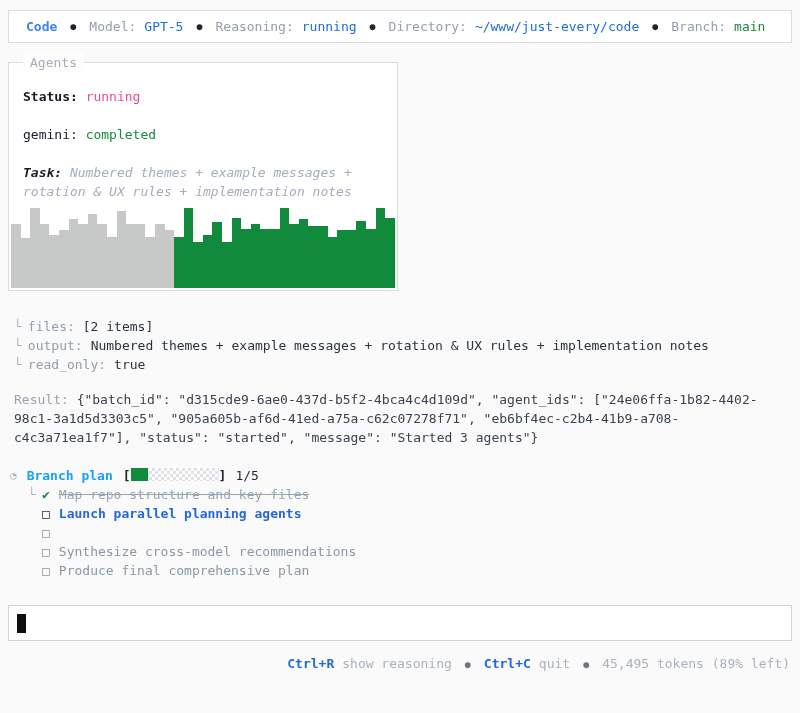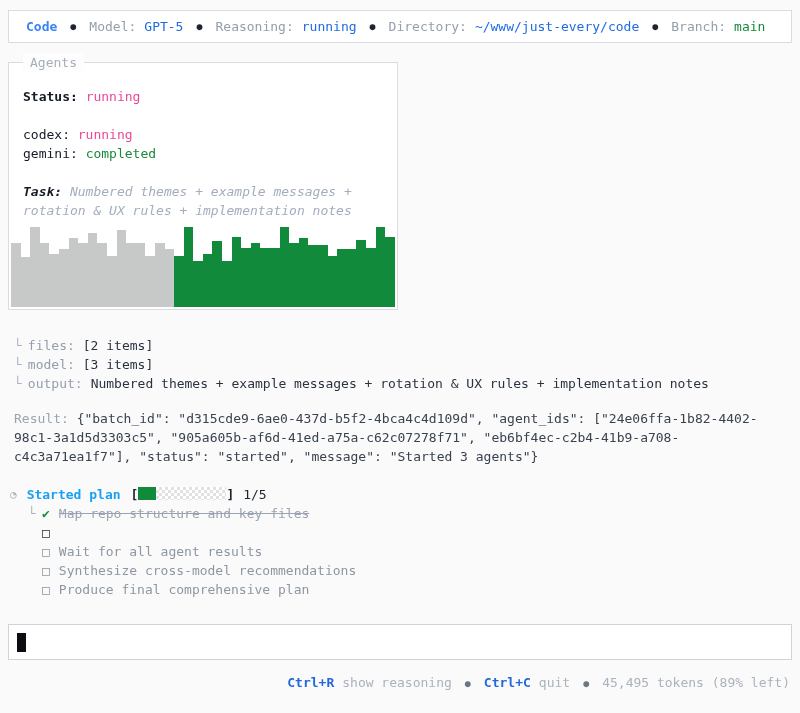--- a/index.html
+++ b/index.html
@@ -159,24 +159,20 @@
   </div>
 
   <div class="agents-panel">
     <span class="agents-legend">Agents</span>
     <div class="panel-text">
       <div class="status-line">
         <span class="key-bold">Status:</span>
         <span class="state-running">running</span>
       </div>
       <div class="agent-row">
-        <span class="agent-name">codex:</span>
-        <span class="state-running">running</span>
-      </div>
-      <div class="agent-row">
         <span class="agent-name">gemini:</span>
         <span class="state-completed">completed</span>
       </div>
       <div class="task-block">
         <span class="key-bold">Task:</span>
         <span>Numbered themes + example messages + rotation &amp; UX rules + implementation notes</span>
       </div>
     </div>
     <div class="sparkline" id="sparkline">
         <div class="bar" style="height: 80%; background: rgb(199, 201, 200);"></div>
@@ -220,57 +216,57 @@
         <div class="bar" style="height: 100%; background: rgb(18, 138, 60);"></div>
         <div class="bar" style="height: 88%; background: rgb(18, 138, 60);"></div>
       </div>
   </div>
 
   <div class="tool-output">
     <div class="tool-row">
       <span class="branch-glyph">└</span><span class="tool-key">files:</span><span class="tool-val">[2 items]</span>
     </div>
     <div class="tool-row">
-      <span class="branch-glyph">└</span><span class="tool-key">model:</span><span class="tool-val">[3 items]</span>
+      <span class="branch-glyph">└</span><span class="tool-key">output:</span><span class="tool-val">Numbered themes + example messages + rotation &amp; UX rules + implementation notes</span>
     </div>
     <div class="tool-row">
-      <span class="branch-glyph">└</span><span class="tool-key">output:</span><span class="tool-val">Numbered themes + example messages + rotation &amp; UX rules + implementation notes</span>
+      <span class="branch-glyph">└</span><span class="tool-key">read_only:</span><span class="tool-val">true</span>
     </div>
   </div>
 
   <div class="result-block">
     <span class="result-label">Result:</span>
     <span>{"batch_id": "d315cde9-6ae0-437d-b5f2-4bca4c4d109d", "agent_ids": ["24e06ffa-1b82-4402-98c1-3a1d5d3303c5", "905a605b-af6d-41ed-a75a-c62c07278f71", "eb6bf4ec-c2b4-41b9-a708-c4c3a71ea1f7"], "status": "started", "message": "Started 3 agents"}</span>
   </div>
 
   <div class="plan-block">
     <div class="plan-head">
       <span class="spinner-icon">◔</span>
-      <span class="plan-title">Started plan</span>
+      <span class="plan-title">Branch plan</span>
       <span class="bracket">[</span>
       <span class="progress-track">
           <span class="progress-fill" id="progress-fill" style="display: block; width: 20%;"></span>
         </span>
       <span class="bracket">]</span>
       <span class="progress-count">1/5</span>
     </div>
     <div class="plan-items">
       <div class="plan-item">
         <span class="pre-branch">└</span>
         <span class="item-glyph glyph-check">✔</span>
         <span class="item-done">Map repo structure and key files</span>
       </div>
       <div class="plan-item">
         <span class="no-branch"></span>
         <span class="item-glyph glyph-box-active">□</span>
+        <span class="item-active">Launch parallel planning agents</span>
       </div>
       <div class="plan-item">
         <span class="no-branch"></span>
         <span class="item-glyph glyph-box-pending">□</span>
-        <span class="item-pending">Wait for all agent results</span>
       </div>
       <div class="plan-item">
         <span class="no-branch"></span>
         <span class="item-glyph glyph-box-pending">□</span>
         <span class="item-pending">Synthesize cross-model recommendations</span>
       </div>
       <div class="plan-item">
         <span class="no-branch"></span>
         <span class="item-glyph glyph-box-pending">□</span>
         <span class="item-pending">Produce final comprehensive plan</span>

